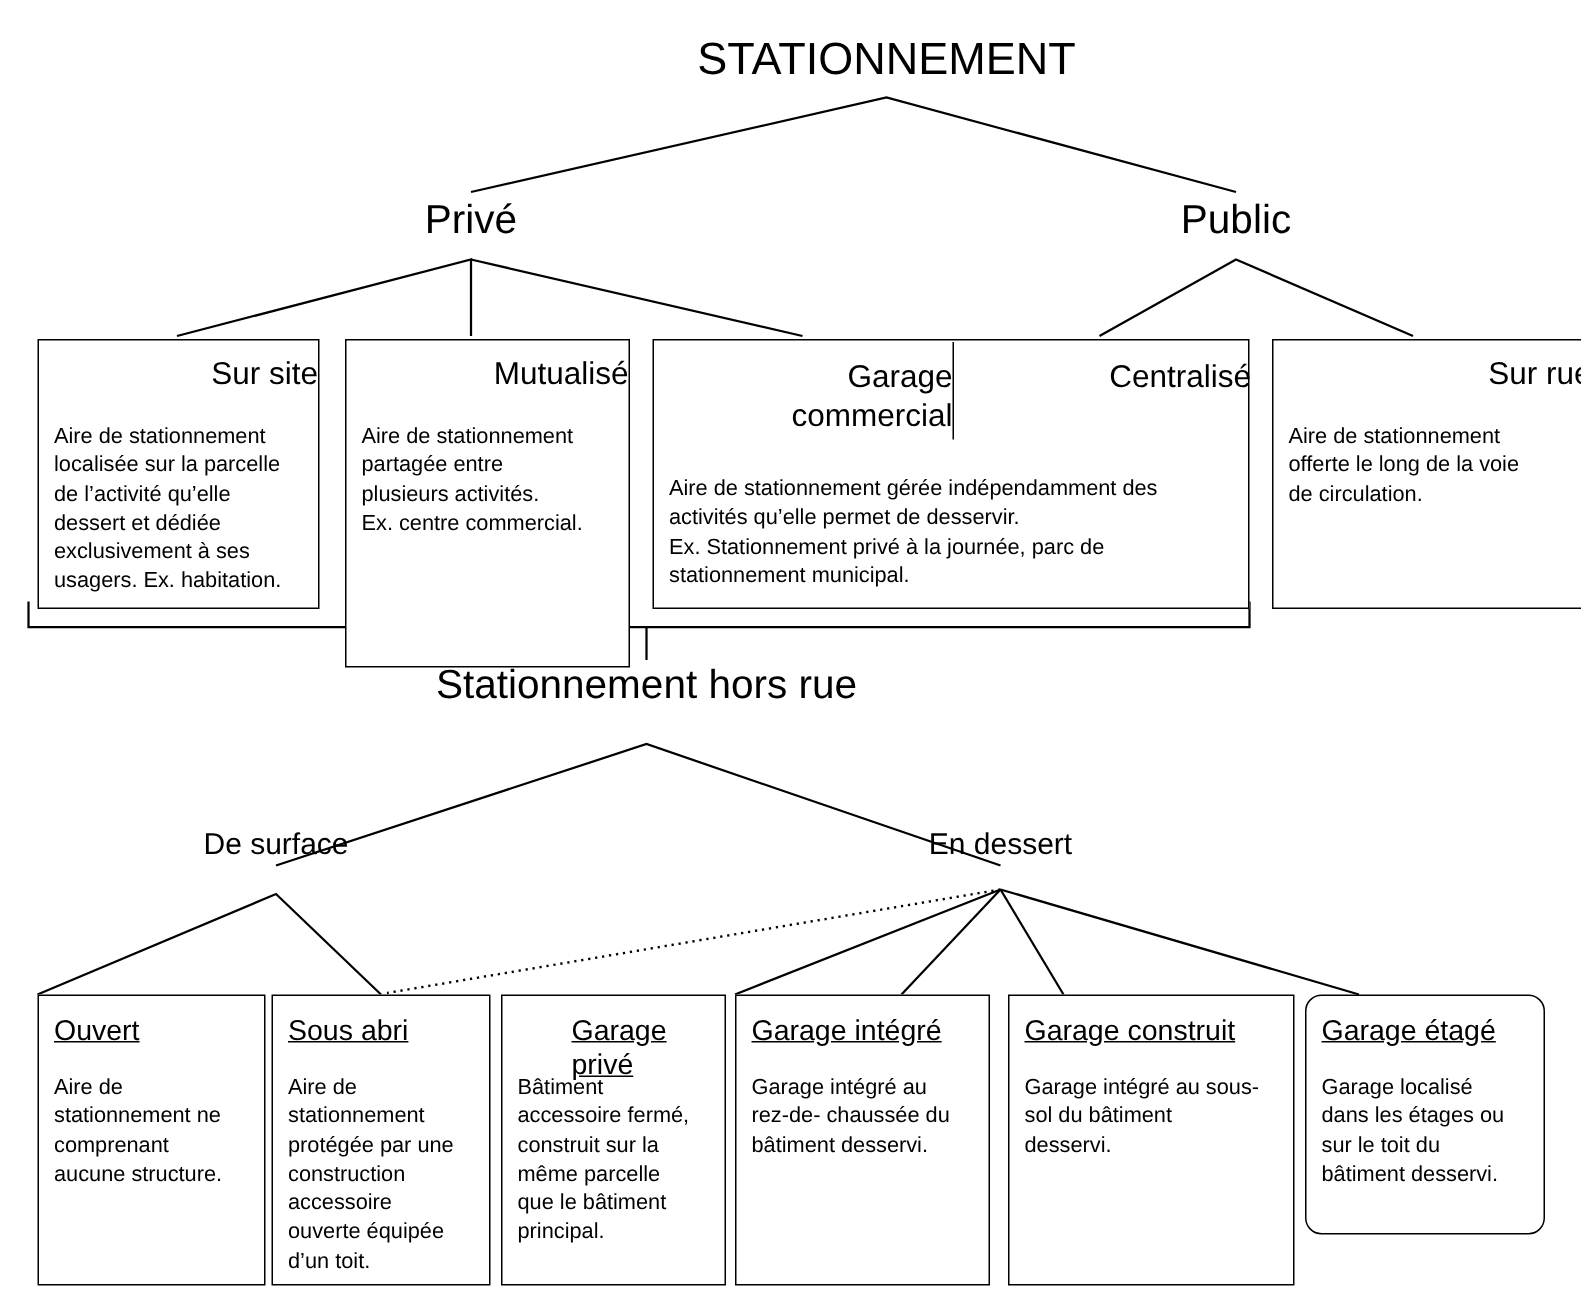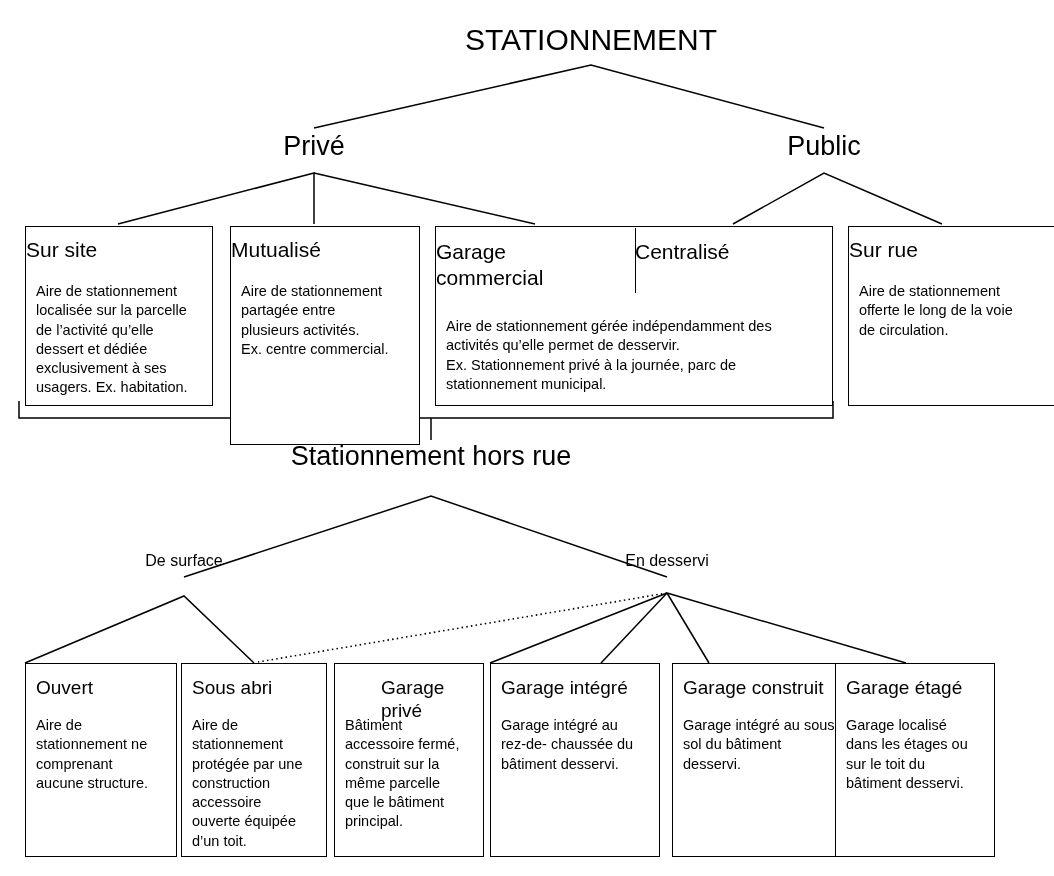--- a/index.html
+++ b/index.html
@@ -37,39 +37,40 @@
   .root-title {
     font-size: 30px;
   }
   .level2 {
     font-size: 27px;
   }
   .mid-title {
     font-size: 27px;
   }
   .level4 {
-    font-size: 16px;
+    font-size: 20px;
   }
   .box {
     position: absolute;
     border: 1.6px solid #000000;
     background: #ffffff;
     box-sizing: border-box;
   }
   .box-title {
     position: absolute;
     left: 0;
     right: 0;
-    text-align: left;
+    text-align: right;
     font-size: 21px;
     line-height: 1.22;
   }
   .box-title.small {
     font-size: 19px;
     text-align: left;
+    text-decoration: underline;
   }
   .box-body {
     position: absolute;
     font-size: 14.5px;
     line-height: 1.33;
     white-space: pre-line;
     text-align: left;
   }
   .box-body.wide {
     font-size: 14.5px;
@@ -147,21 +148,21 @@
   <div class="box" style="left:848px; top:226px; width:214px; height:180px;">
     <div class="box-title" style="top:10px;">Sur rue</div>
     <div class="box-body" style="left:10px; right:6px; top:55px;">Aire de stationnement
 offerte le long de la voie
 de circulation.</div>
   </div>
 
   <div class="node-label mid-title" style="left:181px; top:442px; width:500px;">Stationnement hors rue</div>
 
   <div class="node-label level4" style="left:104px; top:553px; width:160px;">De surface</div>
-  <div class="node-label level4" style="left:587px; top:553px; width:160px;">En desservi</div>
+  <div class="node-label level4" style="left:587px; top:553px; width:160px;">En dessert</div>
 
   <div class="box" style="left:25px; top:663px; width:152px; height:194px;">
     <div class="box-title small" style="left:10px; right:6px; top:12px;">Ouvert</div>
     <div class="box-body" style="left:10px; right:6px; top:52px;">Aire de
 stationnement ne
 comprenant
 aucune structure.</div>
   </div>
 
   <div class="box" style="left:181px; top:663px; width:146px; height:194px;">
@@ -192,21 +193,21 @@
 bâtiment desservi.</div>
   </div>
 
   <div class="box" style="left:672px; top:663px; width:191px; height:194px;">
     <div class="box-title small" style="left:10px; right:6px; top:12px;">Garage construit</div>
     <div class="box-body" style="left:10px; right:6px; top:52px;">Garage intégré au sous-
 sol du bâtiment
 desservi.</div>
   </div>
 
-  <div class="box" style="left:835px; top:663px; width:160px; height:194px;">
+  <div class="box" style="left:870px; top:663px; width:160px; height:160px;border-radius:11px;">
     <div class="box-title small" style="left:10px; right:6px; top:12px;">Garage étagé</div>
     <div class="box-body" style="left:10px; right:6px; top:52px;">Garage localisé
 dans les étages ou
 sur le toit du
 bâtiment desservi.</div>
   </div>
 
 </div>
 
 </body></html>

